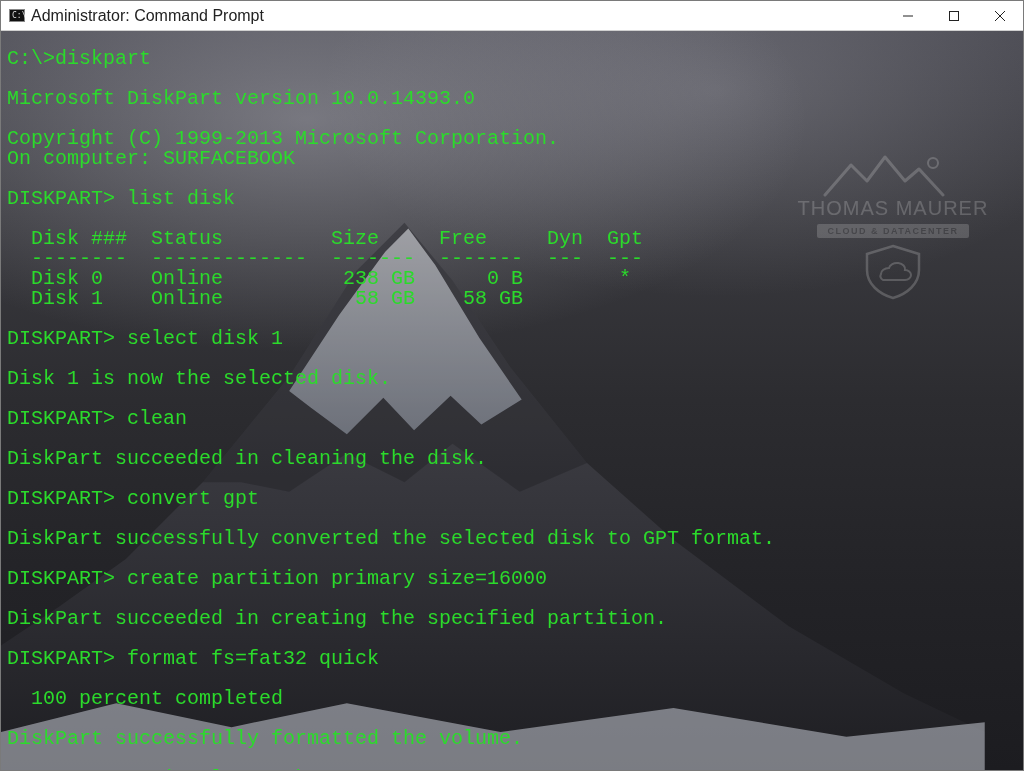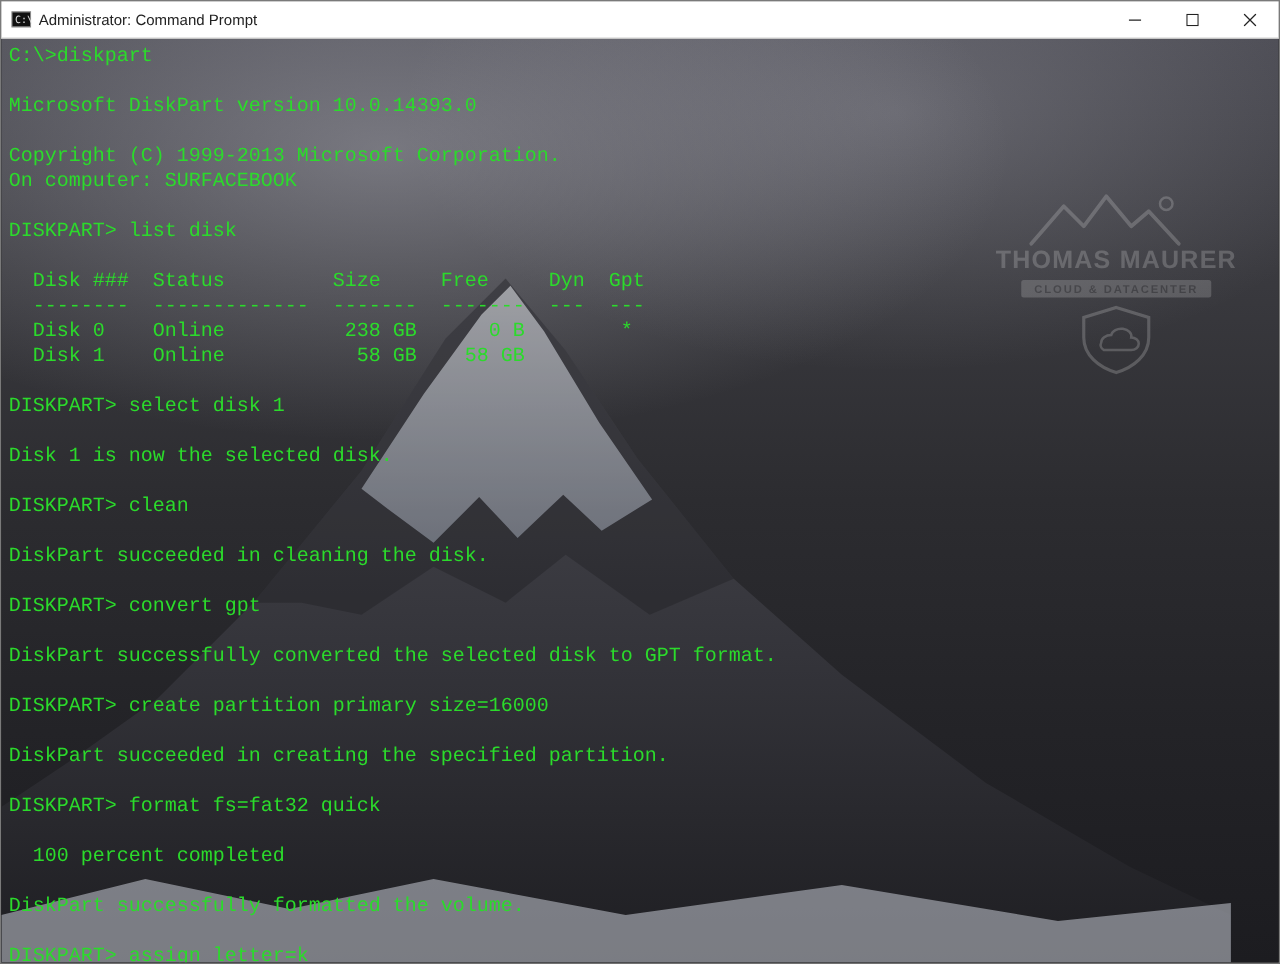--- a/index.html
+++ b/index.html
@@ -17,21 +17,21 @@
     display: flex; align-items: center;
     border-bottom: 1px solid #d0d0d0;
     user-select: none;
   }
   .titlebar .sys-icon {
     width: 16px; height: 16px;
     margin: 0 6px 0 8px;
     display: flex; align-items: center; justify-content: center;
   }
   .titlebar .title-text {
-    font-size: 12px; color: #222;
+    font-size: 16px; color: #222;
     flex: 0 0 auto;
   }
   .titlebar .spacer { flex: 1 1 auto; }
   .winbtn {
     width: 46px; height: 30px;
     display: flex; align-items: center; justify-content: center;
     color: #222;
   }
   .client {
     flex: 1 1 auto;
@@ -53,43 +53,43 @@
     position: absolute;
     top: 120px; right: 30px;
     width: 200px;
     opacity: 0.22;
     display: flex; flex-direction: column; align-items: center;
     color: #e8e8e8;
     pointer-events: none;
   }
   .watermark .peaks { width: 140px; height: 48px; }
   .watermark .wm-name {
-    font-size: 20px; font-weight: 700; letter-spacing: 1px;
+    font-size: 20px; font-weight: 400; letter-spacing: 1px;
     font-family: "Segoe UI", Arial, sans-serif;
     margin-top: -2px;
   }
   .watermark .ribbon {
     margin-top: 4px;
     font-size: 9px; letter-spacing: 1.5px;
     background: rgba(232,232,232,0.9);
     color: rgba(40,40,40,0.7);
     padding: 2px 10px;
     border-radius: 2px;
     position: relative;
     font-weight: bold;
   }
   .watermark .shield {
     width: 60px; height: 56px;
     margin-top: 6px;
   }
   .terminal {
     position: absolute; inset: 0;
-    padding: 4px 6px;
+    padding: 18px 6px;
     font-family: Consolas, "Courier New", monospace;
-    font-size: 16px;
+    font-size: 20px;
     line-height: 20px;
     color: #2bdb2b;
     white-space: pre;
     overflow: hidden;
   }
   .terminal .line { min-height: 20px; }
   @keyframes blink { 50% { opacity: 0; } }
 </style>
 </head>
 <body>

